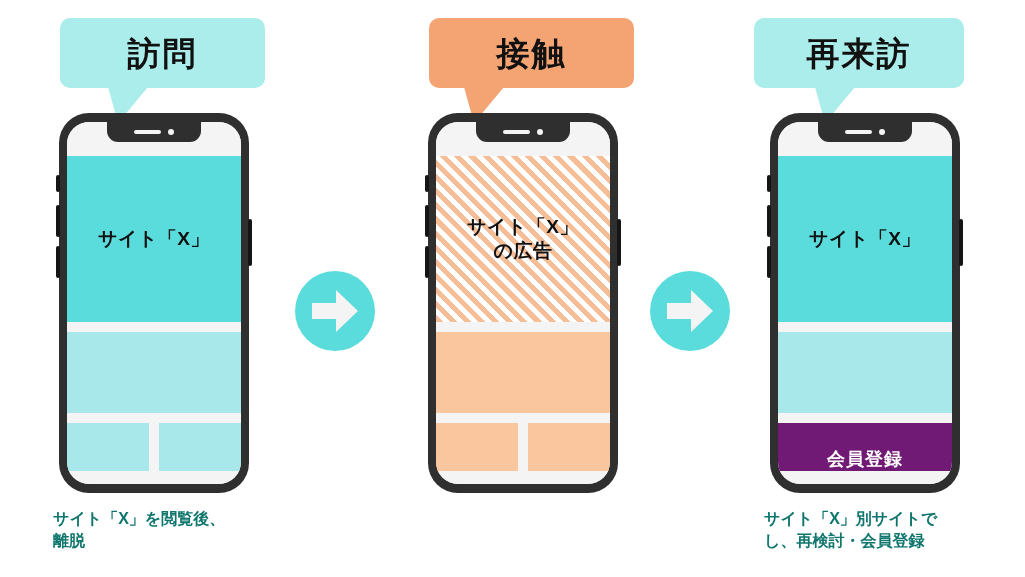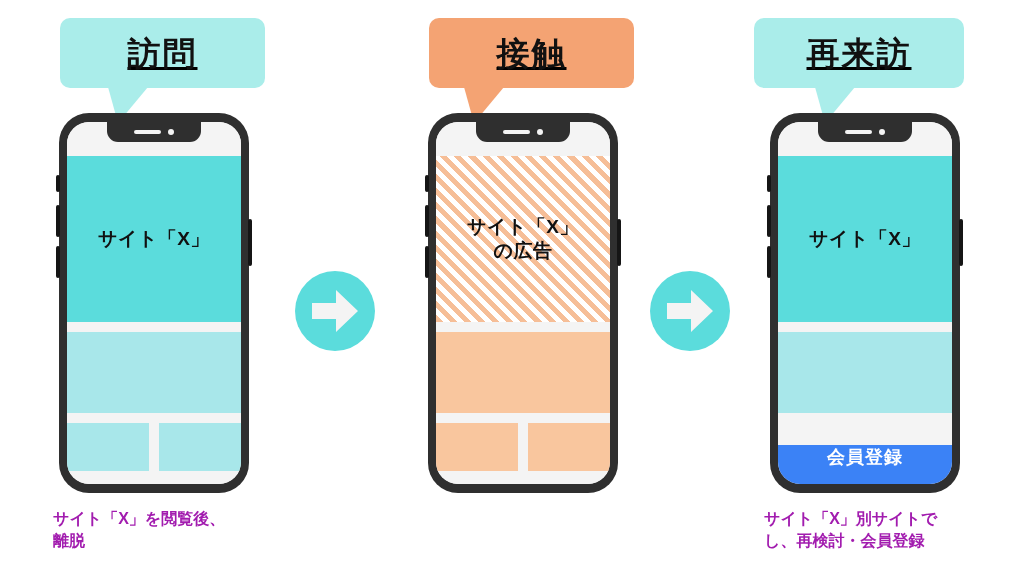--- a/index.html
+++ b/index.html
@@ -34,21 +34,20 @@
   .bubble {
     position: absolute;
     top: 18px;
     left: 15px;
     width: 205px;
     height: 70px;
     border-radius: 10px;
     display: flex;
     align-items: center;
     justify-content: center;
-    text-decoration: underline;
   }
   .step-3 .bubble { left: 2px; width: 210px; }
 
   .bubble-text {
     font-size: 33px;
     font-weight: bold;
     color: #111111;
     letter-spacing: 2px;
     line-height: 1;
   }
@@ -172,43 +171,42 @@
     gap: 10px;
     padding: 0 0px;
   }
   .card { flex: 1; }
   .card-cyan { background: #A8E7EA; }
   .card-peach { background: #F9C69E; }
 
   .cta {
     flex: 0 0 48px;
     display: flex;
-    align-items: flex-start;
-    justify-content: center;
-    background: #3b82f6;
-    margin-top: 22px;
+    align-items: flex-end;
+    justify-content: center;
+    background: #701a75;
   }
   .cta-text {
     font-size: 18px;
     font-weight: bold;
     color: #FFFFFF;
     letter-spacing: 1px;
   }
 
   .screen-bottom-gap { flex: 1 1 auto; background: #F4F4F4; }
 
   
   .caption {
     position: absolute;
     top: 508px;
     left: 8px;
     width: 240px;
     font-size: 16px;
     font-weight: bold;
-    color: #a21caf;
+    color: #0f766e;
     line-height: 1.35;
     white-space: pre-line;
     letter-spacing: 0px;
   }
   .step-3 .caption { left: 12px; width: 250px; }
 
   
   .arrow {
     position: absolute;
     top: 271px;

